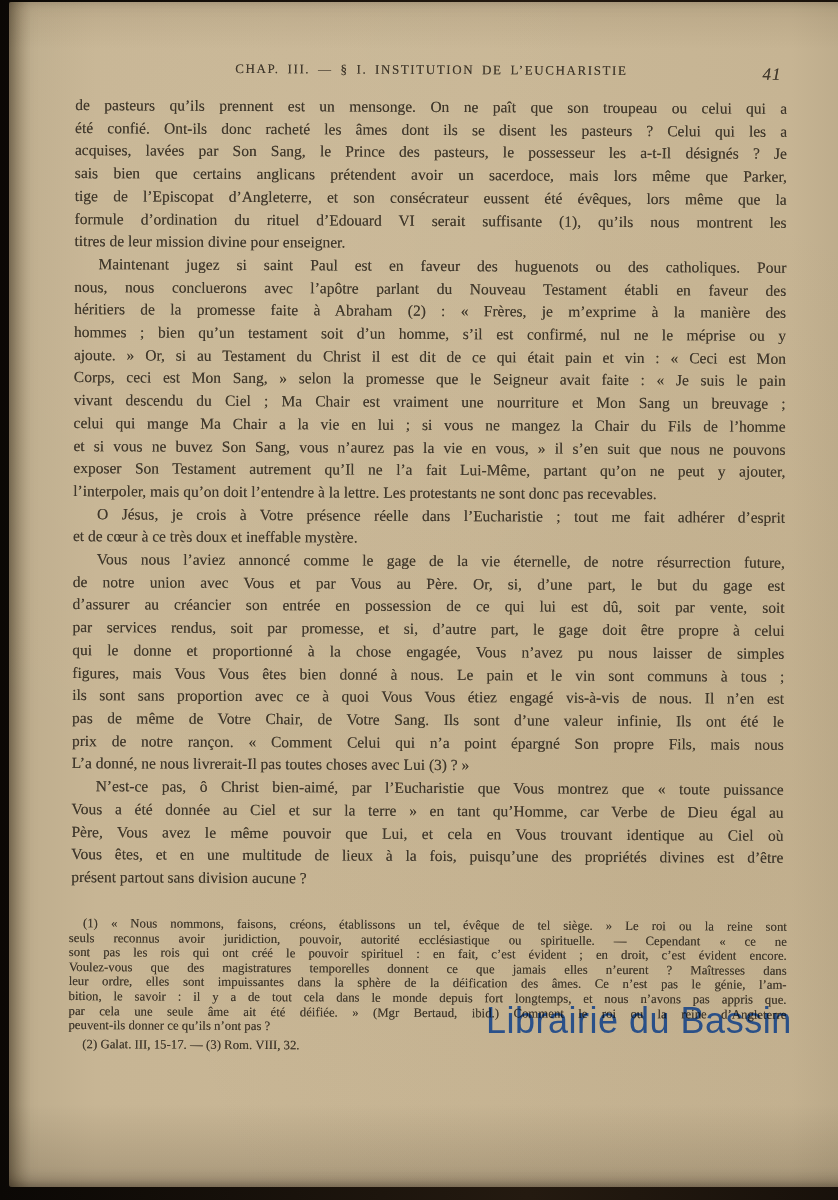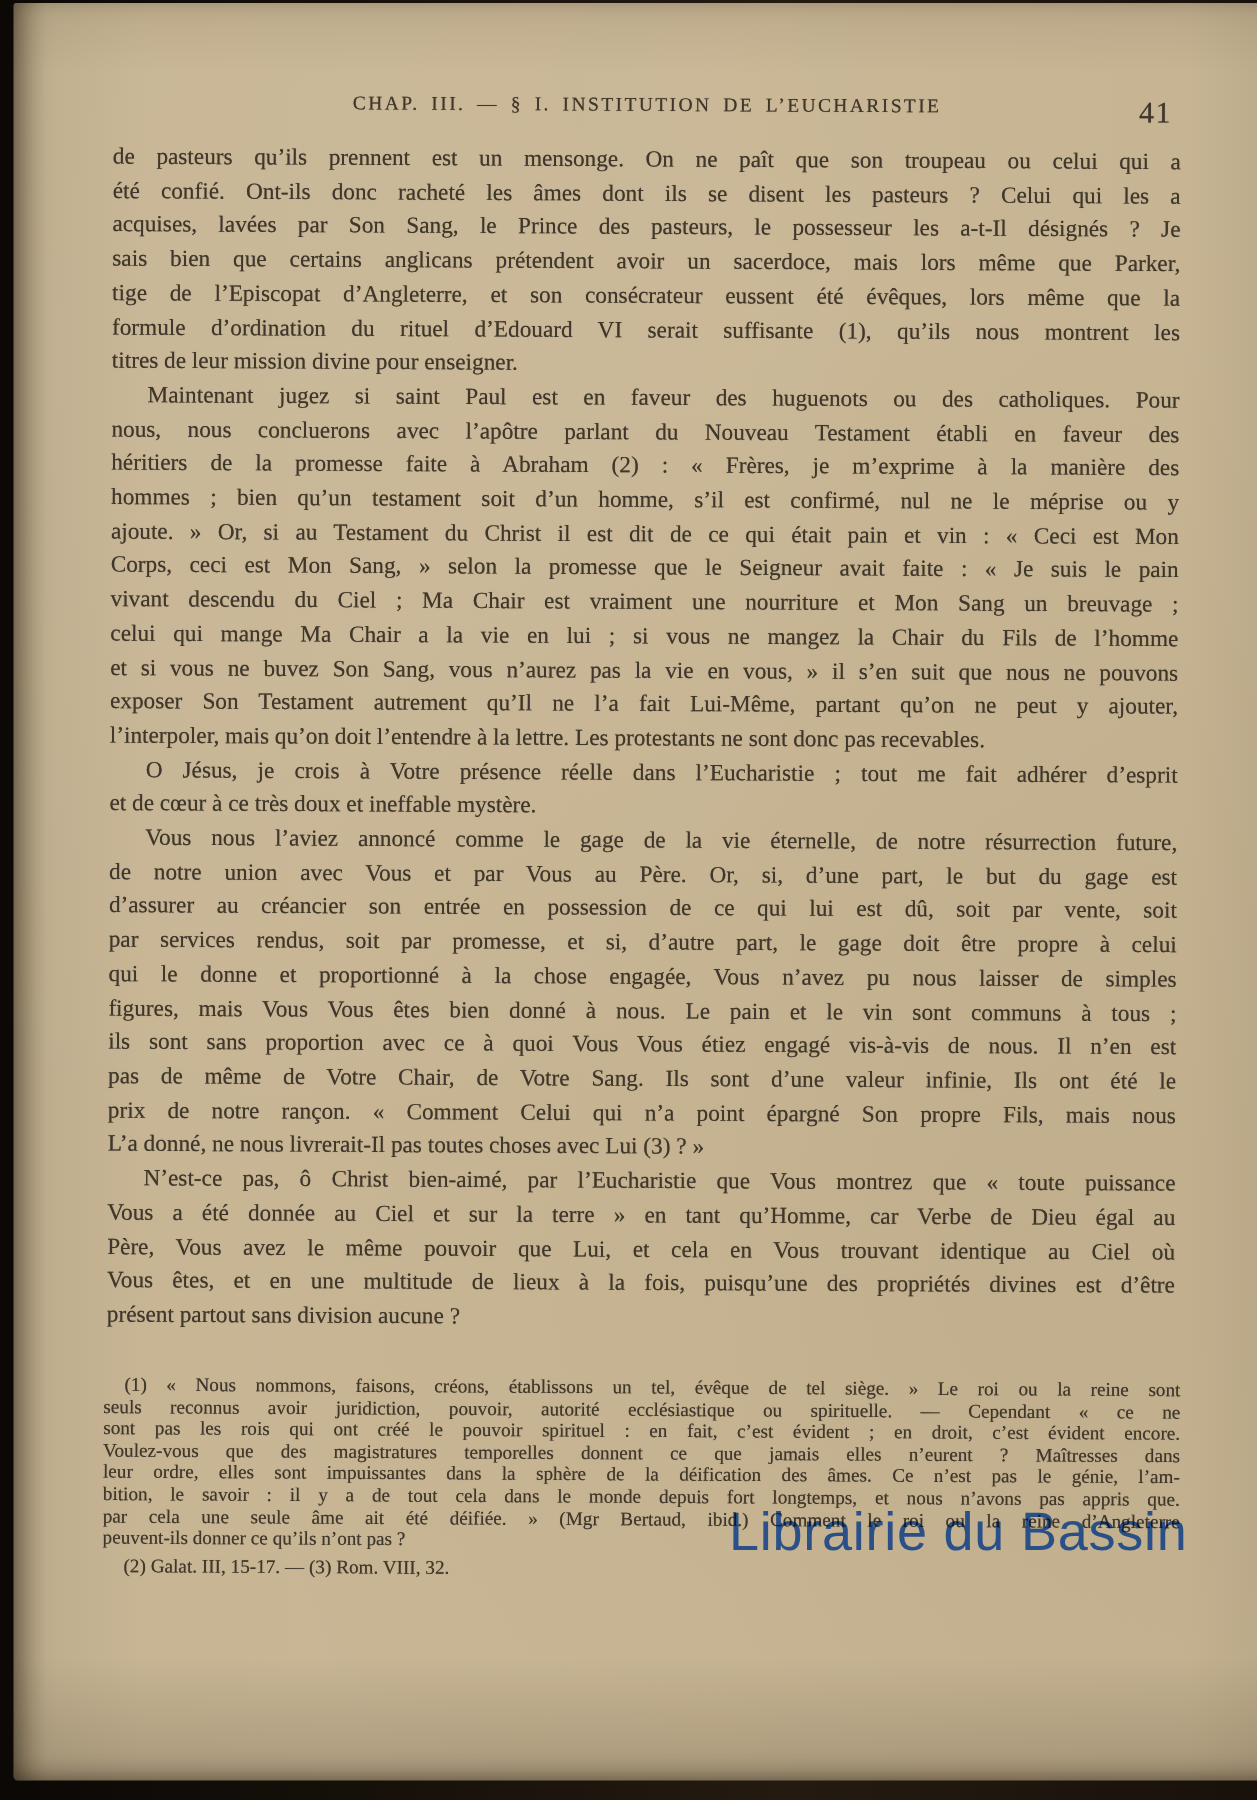--- a/index.html
+++ b/index.html
@@ -32,21 +32,21 @@
     color:var(--ink,#3f372b);
   }
 
   .running-head {
     position:absolute; top:60px; left:64px; width:712px; height:22px;
     font-size:13px; letter-spacing:1.6px; word-spacing:3px;
     text-align:center; color:var(--ink,#3f372b);
   }
   .running-head .folio {
     position:absolute; right:6px; top:1px;
-    font-size:20px; letter-spacing:1px;
+    font-size:17px; letter-spacing:1px;font-style:italic;
   }
 
   .bodytext {
     position:absolute; top:94px; left:64px; width:712px;
     font-size:15.5px; line-height:22.7px;
     text-rendering:optimizeLegibility;
   }
 
   .footnotes {
     position:absolute; top:916px; left:62px; width:718px;

